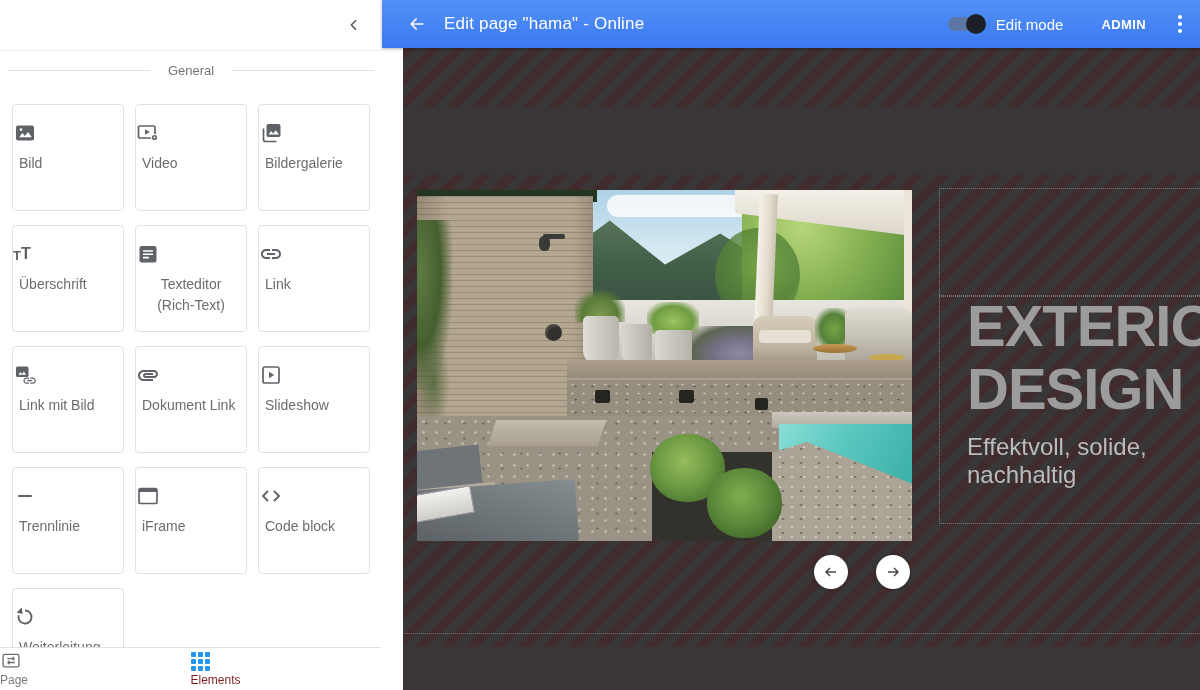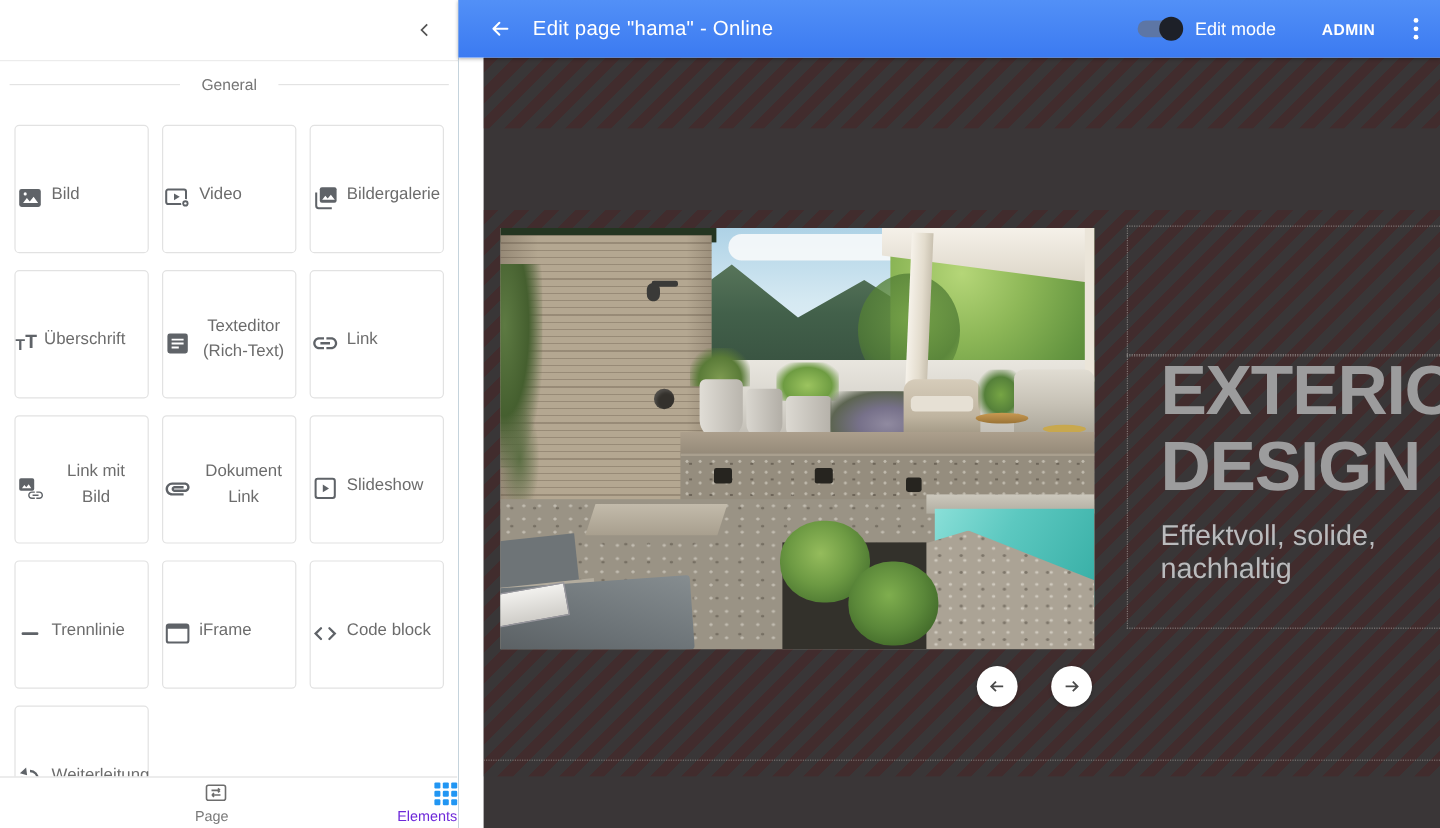--- a/index.html
+++ b/index.html
@@ -12,33 +12,33 @@
            border-right:6px solid #0c4a6e;overflow:hidden;}
   .sb-header{height:50px;border-bottom:1px solid #ececec;display:flex;align-items:center;
              justify-content:flex-end;padding-right:16px;}
   .collapse-btn{width:24px;height:24px;display:flex;align-items:center;justify-content:center;cursor:pointer;}
   .gen-divider{display:flex;align-items:center;margin:11px 8px 0 8px;height:16px;}
   .gen-divider .line{flex:1;border-top:1px solid #e3e3e3;}
   .gen-divider .txt{padding:0 18px;font-size:13px;color:#757575;}
   .cards{display:grid;grid-template-columns:repeat(3,112px);grid-auto-rows:107px;
          column-gap:11px;row-gap:14px;margin:26px 0 0 12px;}
   .card{border:1px solid #e2e2e2;border-radius:4px;background:#fff;display:flex;
-        flex-direction:row;align-items:center;cursor:pointer;}
+        flex-direction:column;align-items:flex-start;cursor:pointer;}
   .cicon{height:26px;margin-top:15px;display:flex;align-items:center;justify-content:center;color:#5f6368;}
   .clabel{margin-top:7px;font-size:14px;line-height:21px;color:#6c6c6c;text-align:center;padding:0 6px;}
   .tt{font-weight:bold;color:#5f6368;display:flex;align-items:flex-end;line-height:1;}
   .tt .ts{font-size:13px;}
 
   
   .bottom-nav{position:absolute;left:0;bottom:0;width:381px;height:42px;background:#fff;
               border-top:1px solid #e0e0e0;display:flex;}
-  .nav-item{flex:1;display:flex;flex-direction:column;align-items:flex-end;justify-content:center;
+  .nav-item{flex:1;display:flex;flex-direction:column;align-items:flex-start;justify-content:center;
             gap:2px;cursor:pointer;}
   .nav-label{font-size:12px;color:#7a7a7a;}
-  .nav-item.active .nav-label{color:#6d28d9;margin-left:13px;}
+  .nav-item.active .nav-label{color:#7f1d1d;}
   .grid-icon{display:grid;grid-template-columns:repeat(3,5px);grid-auto-rows:5px;gap:2px;}
   .grid-icon span{background:#2196f3;border-radius:1px;}
 
   
   .main{position:absolute;left:382px;top:0;width:818px;height:690px;background:#fff;}
   .appbar{position:absolute;left:0;top:0;width:100%;height:48px;
           background:linear-gradient(180deg,#5290f7 0%,#3b7af1 100%);
           box-shadow:0 1px 3px rgba(0,0,0,.3);display:flex;align-items:center;
           padding:0 12px 0 24px;box-sizing:border-box;z-index:5;}
   .back-btn{width:22px;height:22px;display:flex;align-items:center;justify-content:center;cursor:pointer;}

